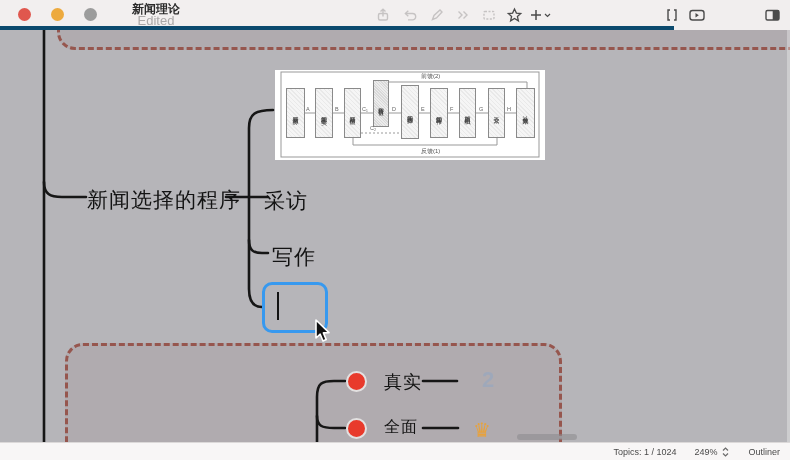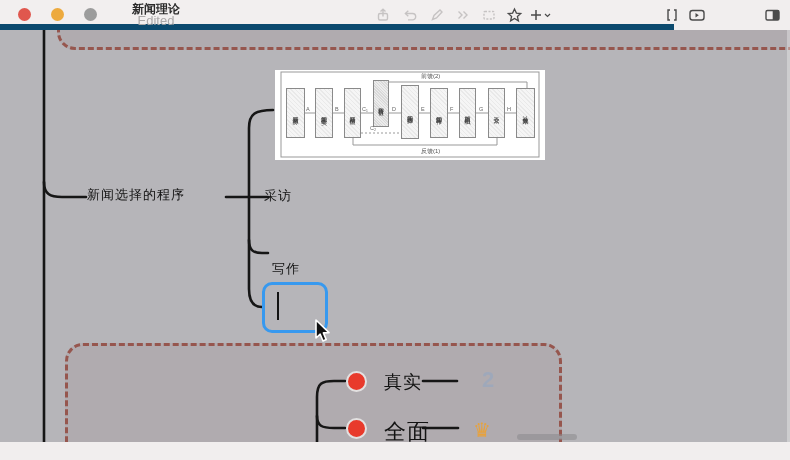--- a/index.html
+++ b/index.html
@@ -2,21 +2,21 @@
 <html><head>
 <meta charset="utf-8">
 <style>
   * { margin:0; padding:0; box-sizing:border-box; }
   html,body { width:790px; height:460px; overflow:hidden;
     font-family:"Liberation Sans","DejaVu Sans",sans-serif; }
   .app { position:relative; width:790px; height:460px; background:#f1eeee; }
 
   
   .titlebar { position:absolute; left:0; top:0; width:674px; height:30px;
-    background:#f2efef; border-bottom:6px solid #0c4a6e; }
+    background:#f2efef; border-bottom:4px solid #0c4a6e; }
   .light { position:absolute; top:8px; width:13px; height:13px; border-radius:50%; }
   .light.close { left:18px; background:#e0574e; }
   .light.min   { left:51px; background:#edaa3e; }
   .light.zoomw { left:84px; background:#9c9c9c; }
   .titlewrap { position:absolute; left:132px; top:3px; text-align:center; }
   .wtitle { font-size:12px; font-weight:700; color:#2a2a2a; line-height:13px; }
   .wstatus { font-size:13px; color:#aba8a8; line-height:9px; }
 
   .tbtn { position:absolute; top:5px; width:20px; height:20px; display:flex;
     align-items:center; justify-content:center; border-radius:4px; }
@@ -27,21 +27,21 @@
   
   .canvas { position:absolute; left:0; top:30px; width:790px; height:412px;
     background:#b6b5b9; overflow:hidden; }
   .overlay { position:absolute; left:0; top:0; pointer-events:none; }
 
   .boundary { position:absolute; border:3px dashed #96564e; border-radius:18px;
     background:rgba(125,92,88,0.10); }
   .boundary.top { left:57px; top:-34px; width:800px; height:54px; }
   .boundary.bottom { left:65px; top:313px; width:497px; height:150px; }
 
-  .nodetext { position:absolute; color:#131313; font-size:13px; font-weight:500;
+  .nodetext { position:absolute; color:#131313; font-size:21px; font-weight:500;
     letter-spacing:1px; white-space:nowrap; }
 
   .editbox { position:absolute; left:262px; top:252px; width:66px; height:51px;
     border:3px solid #3799ef; border-radius:10px; background:rgba(185,184,188,0.25); }
   .caret { position:absolute; left:12px; top:7px; width:2px; height:28px; background:#141414;
     animation:blink 1s steps(1) infinite; }
   @keyframes blink { 50% { opacity:0; } }
 
   .marker { position:absolute; width:21px; height:21px; border-radius:50%;
     background:#e83a2c; border:2px solid #e3e1e1; }
@@ -210,36 +210,49 @@
       <div class="fclet" style="left:175px;top:36px">F</div>
       <div class="fclet" style="left:204px;top:36px">G</div>
       <div class="fclet" style="left:232px;top:36px">H</div>
       <div class="fclet" style="left:95px;top:55px">C₂</div>
       <div class="fclab" style="left:146px;top:2px">前馈(2)</div>
       <div class="fclab" style="left:146px;top:77px">反馈(1)</div>
     </div>
 
     <div class="nodetext" style="left:87px;top:156px">新闻选择的程序</div>
     <div class="nodetext" style="left:264px;top:157px">采访</div>
-    <div class="nodetext" style="left:272px;top:230px">写作</div>
+    <div class="nodetext" style="left:272px;top:213px">写作</div>
 
     <div class="editbox">
       <span></span>
       <div class="caret"></div>
     </div>
 
     <div class="marker" style="left:346px;top:341px"></div>
     <div class="marker" style="left:346px;top:388px"></div>
     <div class="nodetext" style="left:384px;top:340px;font-size:18px">真实</div>
-    <div class="nodetext" style="left:384px;top:387px;font-size:22px">全面</div>
+    <div class="nodetext" style="left:384px;top:387px;font-size:16px">全面</div>
     <div class="sticker s1">2</div>
     <div class="sticker s2">♛</div>
 
     <div class="hscroll"></div>
     <div class="redge"></div>
 
     <svg class="cursor" width="22" height="26">
       <path d="M4 1 L4 19 L8.2 15.2 L11 22 L14.2 20.6 L11.4 13.9 L17 13.6 Z" fill="#111" stroke="#ffffff" stroke-width="1.6" stroke-linejoin="round"></path>
     </svg>
   </div>
 
+  <div class="statusbar">
+    <span>Topics: 1 / 1024</span>
+    <span class="sep"></span>
+    <span>249%</span>
+    <span class="stepper">
+      <svg width="9" height="12" fill="none" stroke="#6a6a6a" stroke-width="1.2">
+        <path d="M2 4.5 L4.5 2 L7 4.5 M2 7.5 L4.5 10 L7 7.5"></path>
+        </svg>
+    </span>
+    <span class="sep"></span>
+    <span>Outliner</span>
+    <span class="pad"></span>
+  </div>
 
 </div>
 
 </body></html>

